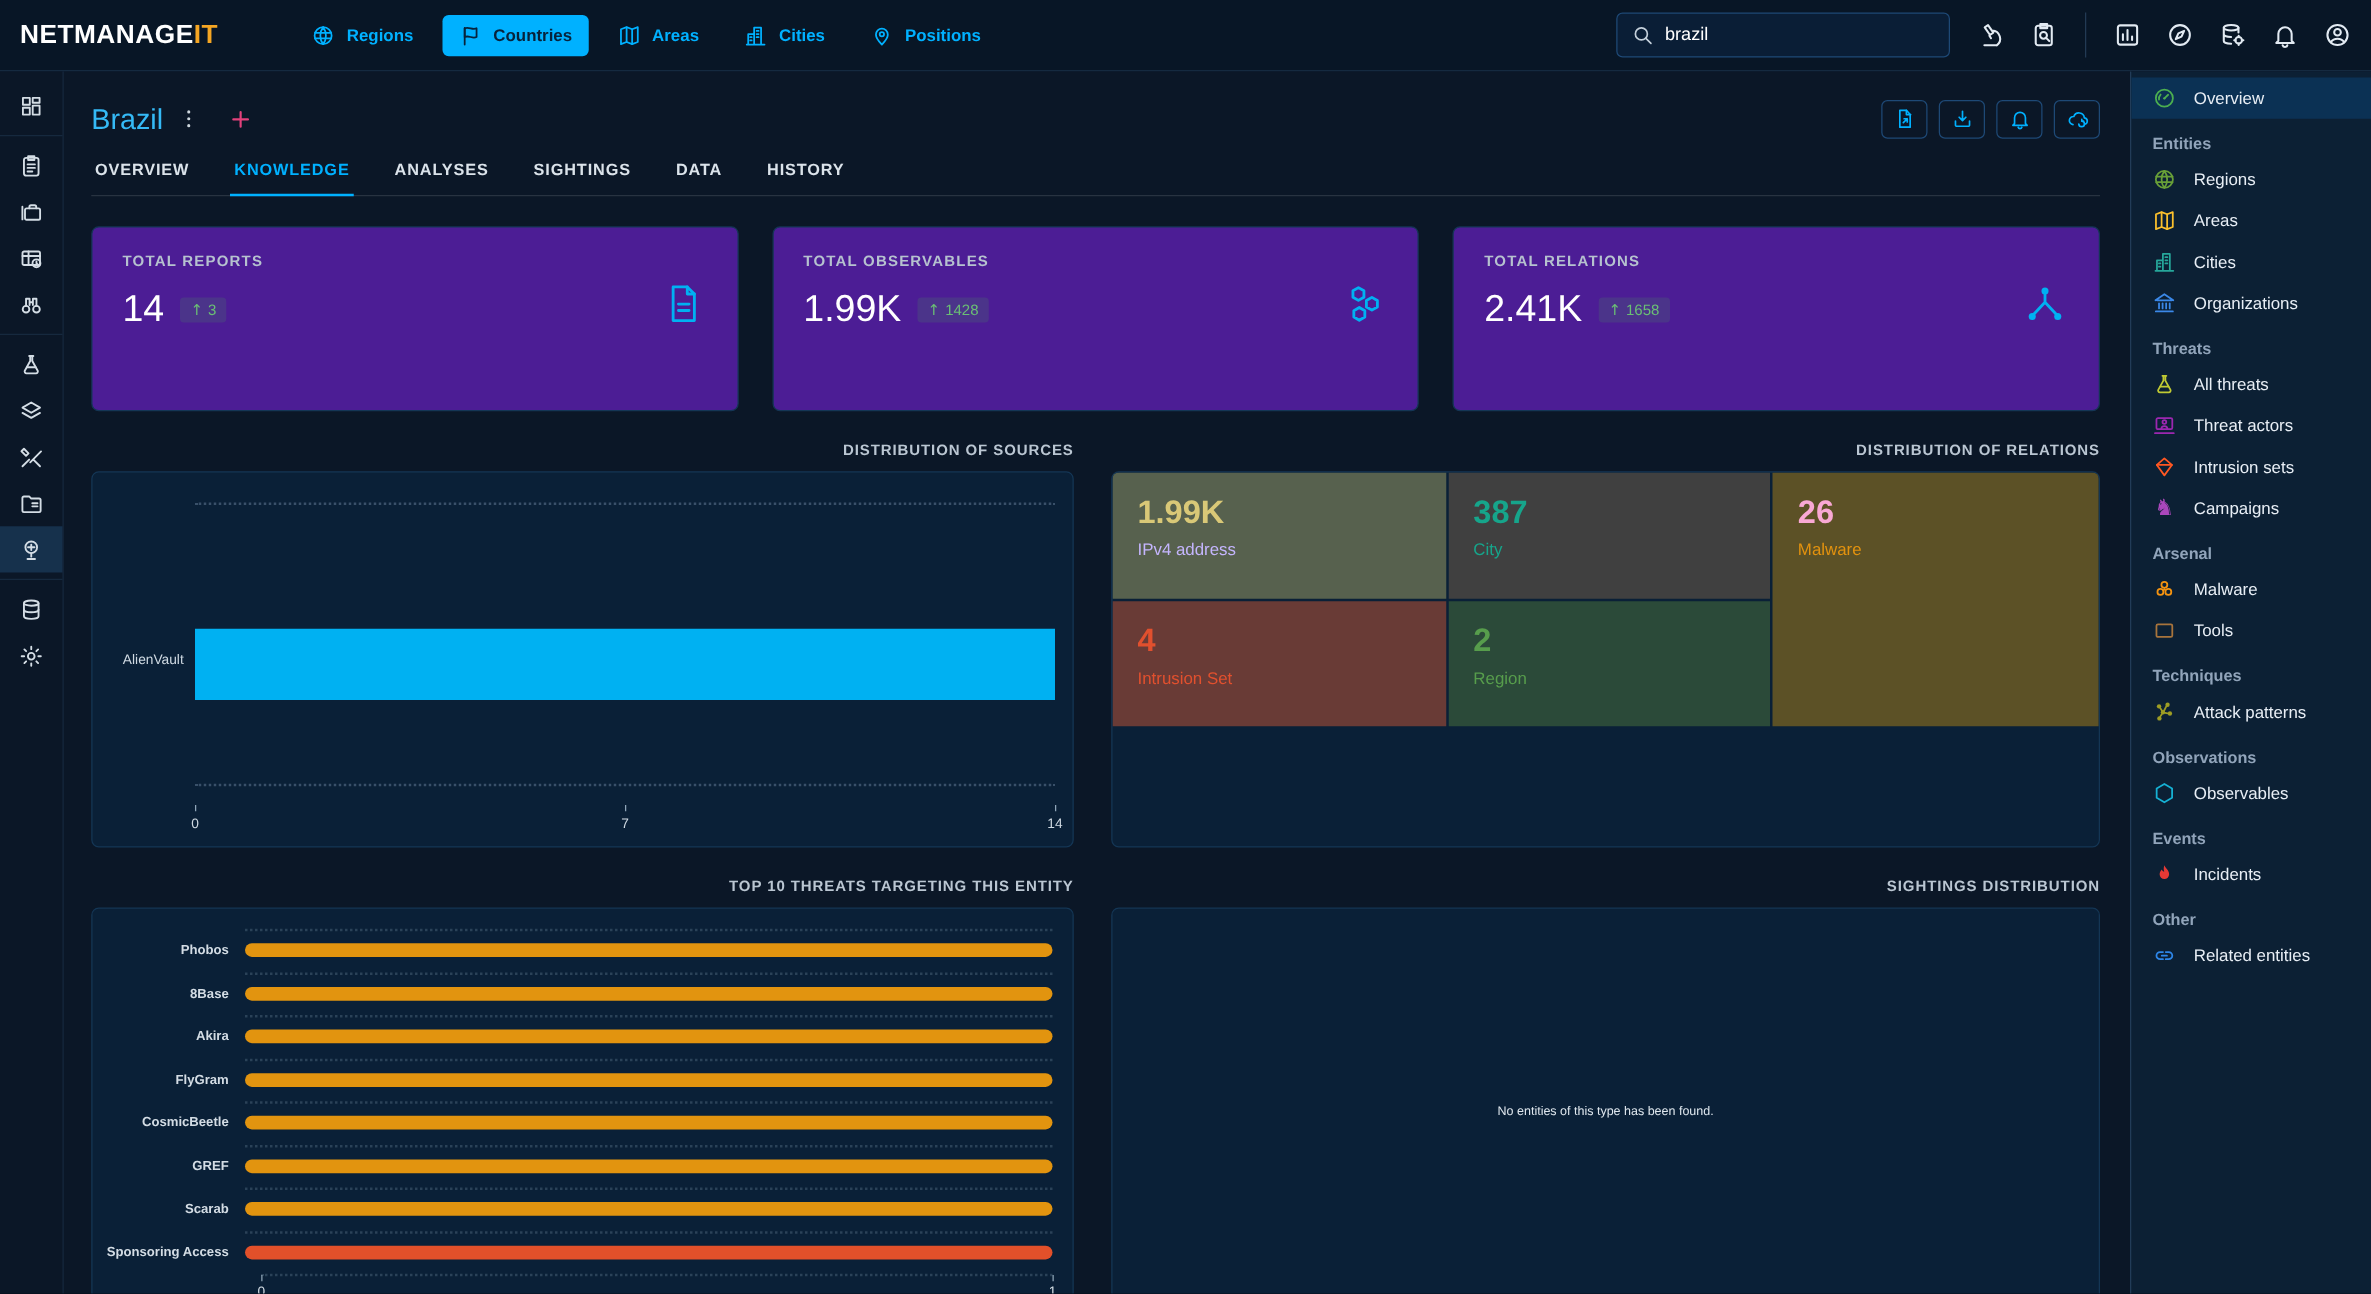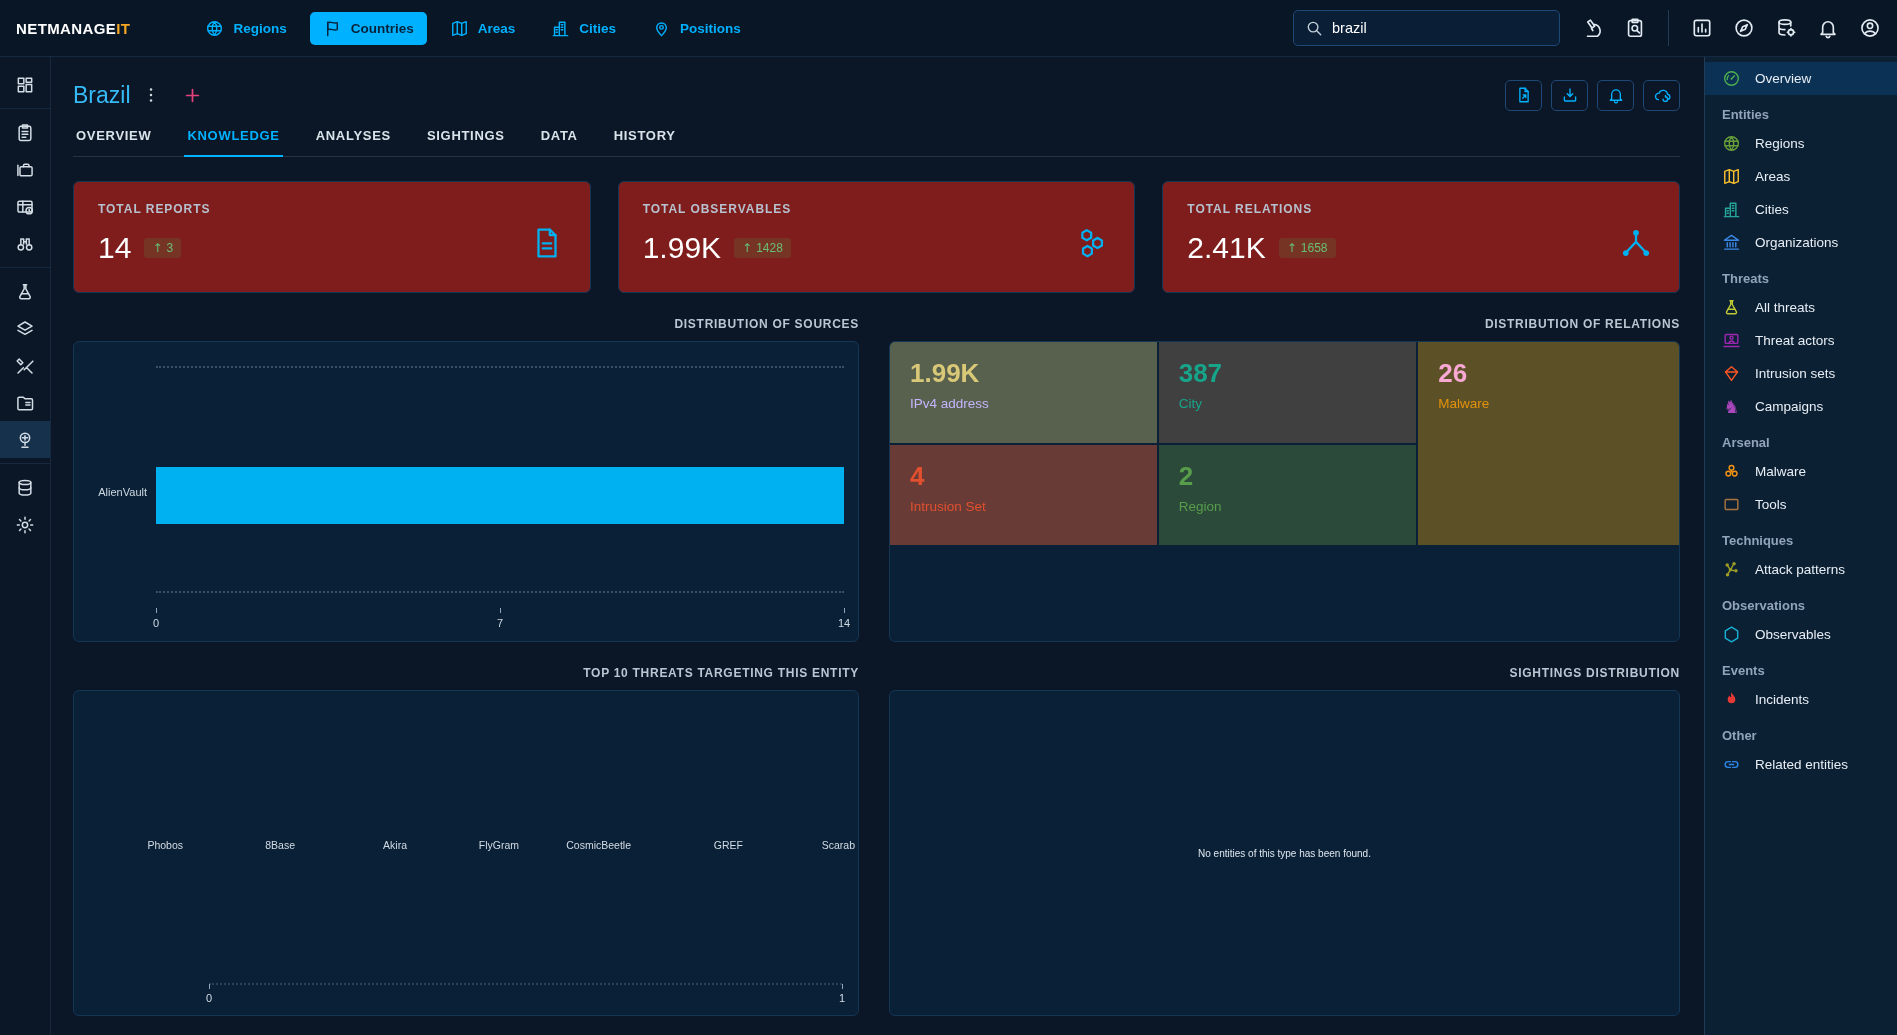--- a/index.html
+++ b/index.html
@@ -9,21 +9,21 @@
     background:#0b1727; font-family:"Liberation Sans","DejaVu Sans",sans-serif;
     color:#e8eef5; -webkit-font-smoothing:antialiased;
   }
   .ic { fill:none; stroke:currentColor; stroke-width:1.8; stroke-linecap:round; stroke-linejoin:round; display:block; }
   .ic .f { fill:currentColor; stroke:none; }
   .glyph { font-family:"DejaVu Sans",sans-serif; line-height:1; display:block; }
 
   
   .topbar { height:57px; background:#081626; border-bottom:1px solid #152a40;
     display:flex; align-items:center; padding:0 16px; position:relative; z-index:5; }
-  .logo { font-size:15px; font-weight:700; letter-spacing:.4px; color:#ffffff; white-space:nowrap; }
+  .logo { font-size:21px; font-weight:700; letter-spacing:.4px; color:#ffffff; white-space:nowrap; }
   .logo .it { color:#f5a623; }
   .topnav { display:flex; align-items:center; gap:10px; margin-left:62px; }
   .nav-item { display:flex; align-items:center; gap:9px; padding:7px 13px; border-radius:5px;
     color:#00b1ff; font-size:13.5px; font-weight:600; cursor:pointer; }
   .nav-item svg { width:19px; height:19px; }
   .nav-item.active { background:#00b1ff; color:#07233c; }
   .search { margin-left:auto; width:267px; height:36px; background:#0a1e36; border:1px solid #1e4976;
     border-radius:5px; display:flex; align-items:center; gap:9px; padding:0 11px; }
   .search svg { width:18px; height:18px; color:#c3cfda; flex:none; }
   .search input { flex:1; min-width:0; background:transparent; border:none; outline:none;
@@ -58,21 +58,21 @@
     display:flex; align-items:center; justify-content:center; color:#00b1ff; cursor:pointer; }
   .hbtn svg { width:18px; height:18px; }
 
   .tabs { display:flex; gap:30px; border-bottom:1px solid rgba(255,255,255,.12); }
   .tab { padding:13px 3px 12px; font-size:13px; font-weight:600; letter-spacing:.7px;
     color:#dbe3ea; cursor:pointer; border-bottom:2px solid transparent; margin-bottom:-1px; }
   .tab.active { color:#00b1ff; border-bottom-color:#00b1ff; }
 
   
   .stats-row { display:flex; gap:27px; margin-top:24px; }
-  .stat-card { flex:1; height:112px; background:#7f1d1d; border:1px solid #143655; border-radius:6px;
+  .stat-card { flex:1; height:148px; background:#4c1d95; border:1px solid #143655; border-radius:6px;
     padding:20px 24px; position:relative; }
   .stat-label { font-size:12px; font-weight:700; letter-spacing:.08em; color:#b6c2cf; }
   .stat-value-row { display:flex; align-items:center; gap:13px; margin-top:15px; }
   .stat-value { font-size:30px; font-weight:500; color:#ffffff; }
   .badge { background:rgba(76,175,80,.16); color:#6abf74; border-radius:3px; font-size:12px;
     padding:3px 8px; display:flex; align-items:center; gap:4px; }
   .badge .arrow { font-family:"DejaVu Sans",sans-serif; font-size:12px; }
   .stat-icon { position:absolute; right:26px; top:44px; color:#00b1f2; }
   .stat-icon svg { width:34px; height:34px; stroke-width:1.6; }
 
@@ -97,21 +97,21 @@
 
   
   .treemap { position:absolute; top:0; left:0; right:0; height:203px; display:grid;
     grid-template-columns:33.8% 33fr 33.4fr; grid-template-rows:1fr 1fr; gap:2px; }
   .tm-cell { padding:16px 20px; overflow:hidden; }
   .tm-value { font-size:26px; font-weight:700; }
   .tm-label { font-size:13.5px; margin-top:7px; }
 
   
   .thr-chart { position:absolute; inset:0; padding:16px 16px 6px 10px; display:flex; flex-direction:column; }
-  .thr-rows { flex:1; display:flex; flex-direction:row; }
+  .thr-rows { flex:1; display:flex; flex-direction:column;font-weight:bold; }
   .thr-row { flex:1; display:flex; align-items:stretch; }
   .thr-label { width:112px; flex:none; display:flex; align-items:center; justify-content:flex-end;
     padding-right:13px; color:#d3dce4; font-size:10.5px; }
   .thr-track { flex:1; position:relative; }
   .thr-track .sep { position:absolute; left:0; right:0; top:0; border-top:2px dotted rgba(160,185,210,.22); }
   .thr-bar { position:absolute; top:50%; transform:translateY(-50%); height:11px; border-radius:5.5px; left:0; }
   .thr-axis { height:26px; position:relative; margin-left:125px; }
   .thr-axis .sep { position:absolute; left:0; right:0; top:0; border-top:2px dotted rgba(160,185,210,.22); }
   .thr-tick { position:absolute; top:1px; width:1px; height:5px; background:#8fa5b8; }
   .thr-ticklabel { position:absolute; top:9px; transform:translateX(-50%); color:#d3dce4; font-size:11px; }

